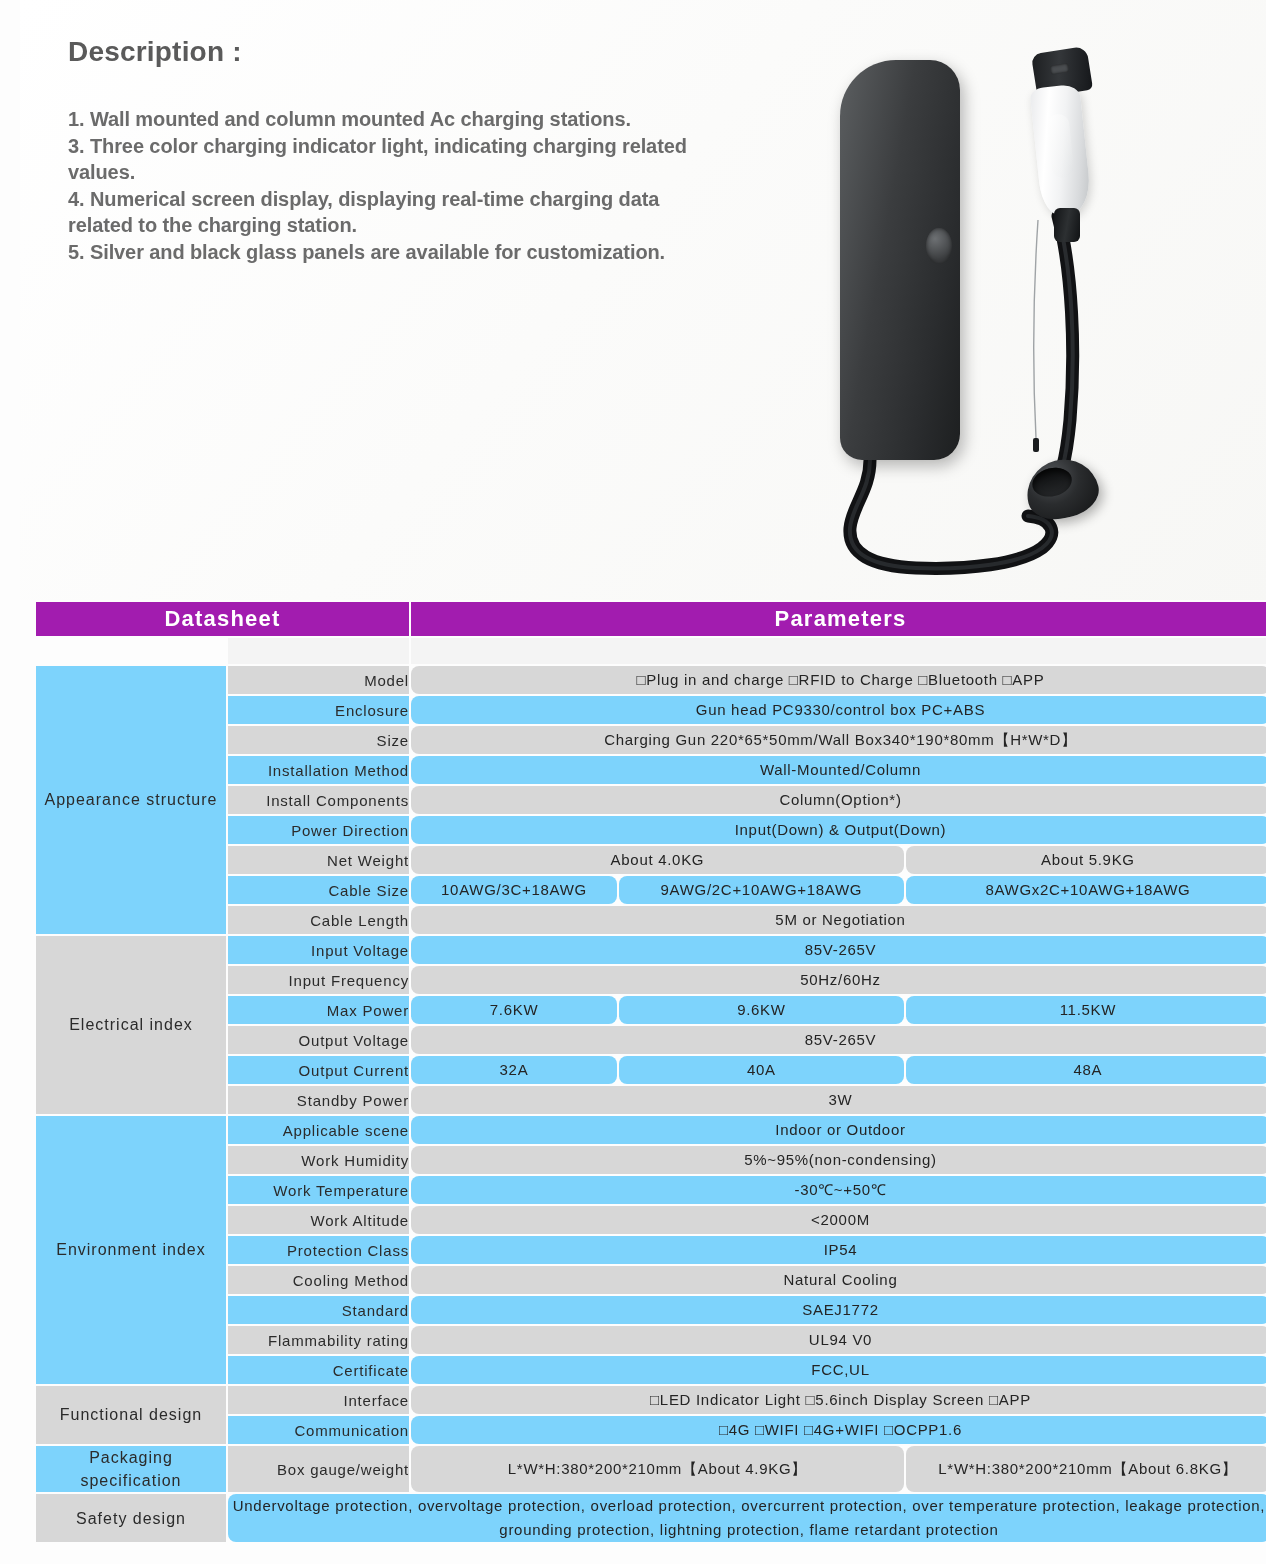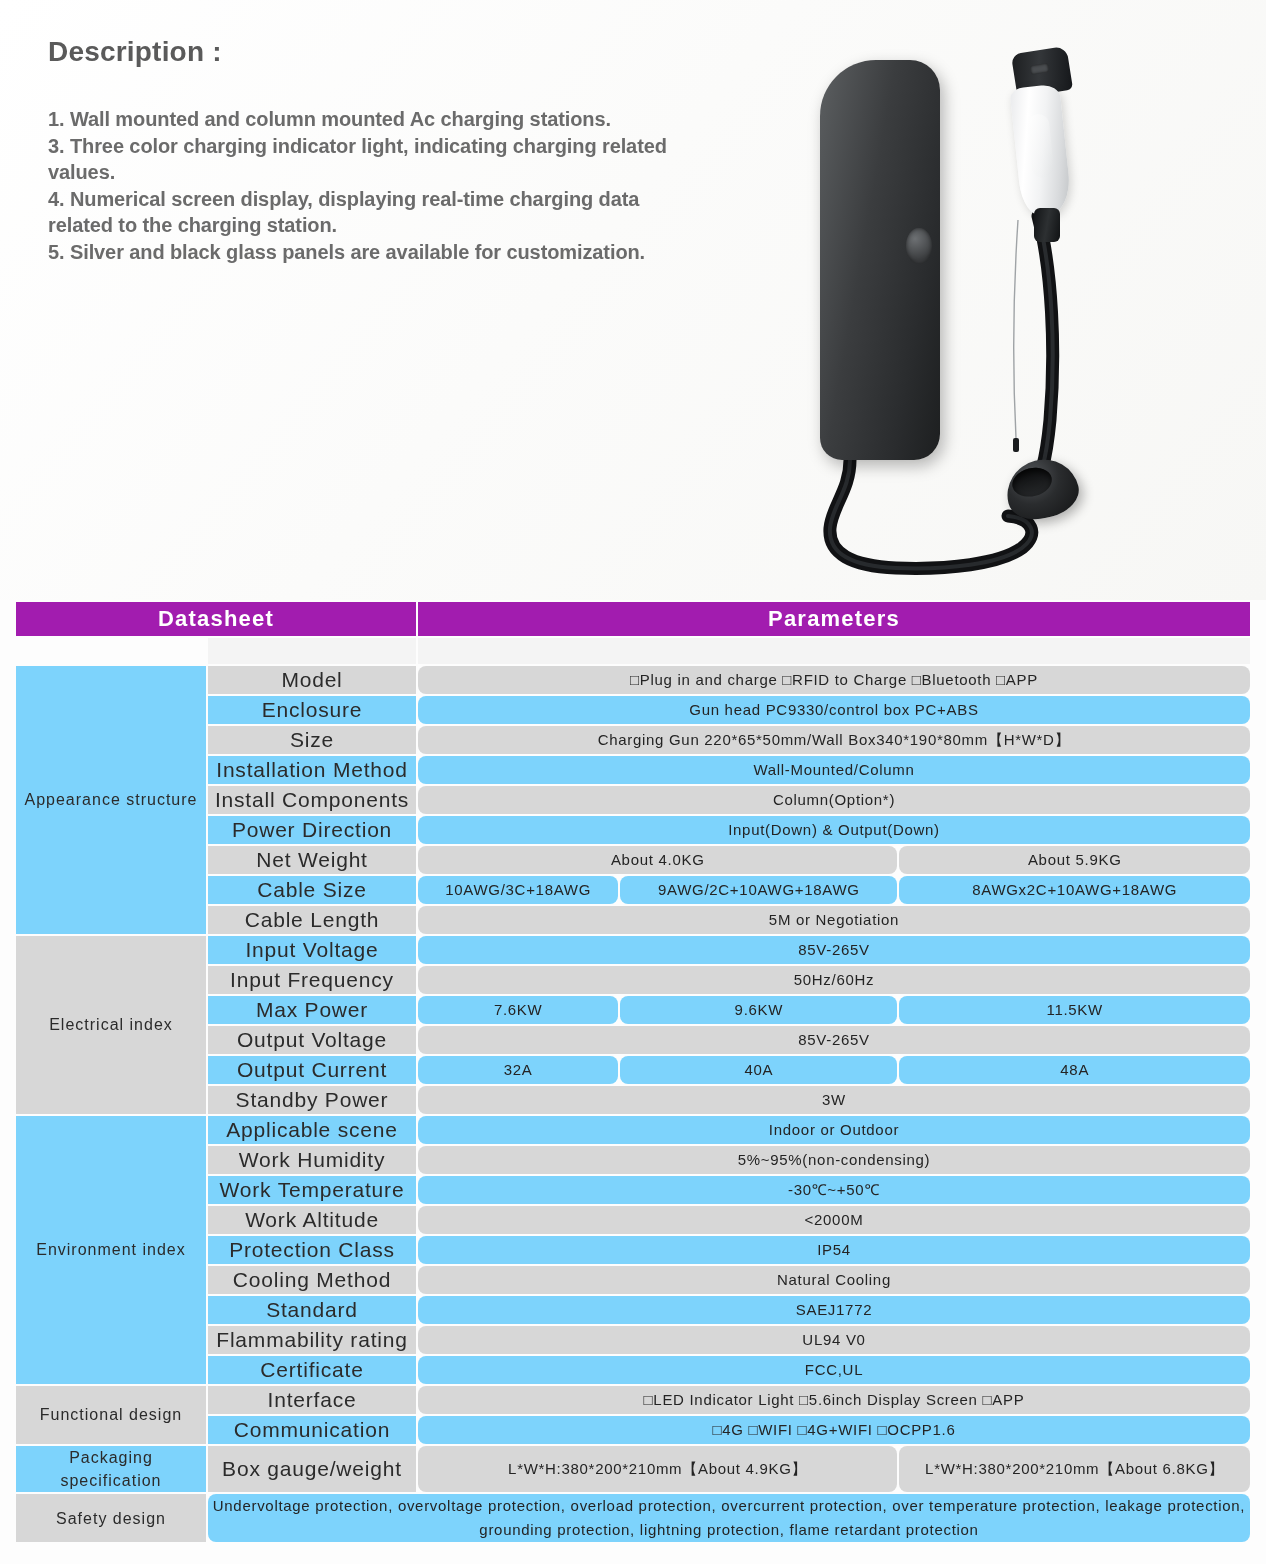--- a/index.html
+++ b/index.html
@@ -3,21 +3,21 @@
 <meta charset="utf-8">
 <style>
   * { box-sizing: border-box; margin: 0; padding: 0; }
   html, body {
     width: 1266px;
     height: 1564px;
     background: #ffffff;
     font-family: "Liberation Sans", sans-serif;
     overflow: hidden;
   }
-  .page { position: relative; width: 1266px; height: 1564px; background: #fdfdfd; }
+  .page { position: relative; width: 1266px; height: 1564px; background: #fdfdfd; padding-left: 20px; }
 
   
   .top {
     position: relative;
     width: 1266px;
     height: 600px;
     background: linear-gradient(130deg,#ffffff 0%,#fbfbfa 45%,#f7f7f5 100%);
   }
   .desc {
     position: absolute;
@@ -179,24 +179,24 @@
   .cat {
     width: 190px;
     text-align: center;
     vertical-align: middle;
     font-size: 16px;
     color: #2b2b2b;
     letter-spacing: 1px;
     line-height: 1.45;
   }
   .lbl {
-    width: 208px;
-    text-align: center;
+    width: 181px;
+    text-align: right;
     vertical-align: middle;
-    font-size: 21px;
+    font-size: 15px;
     color: #2b2b2b;
     letter-spacing: .8px;
     height: 28px;
   }
   .val {
     text-align: center;
     vertical-align: middle;
     font-size: 15px;
     color: #242424;
     letter-spacing: .7px;

